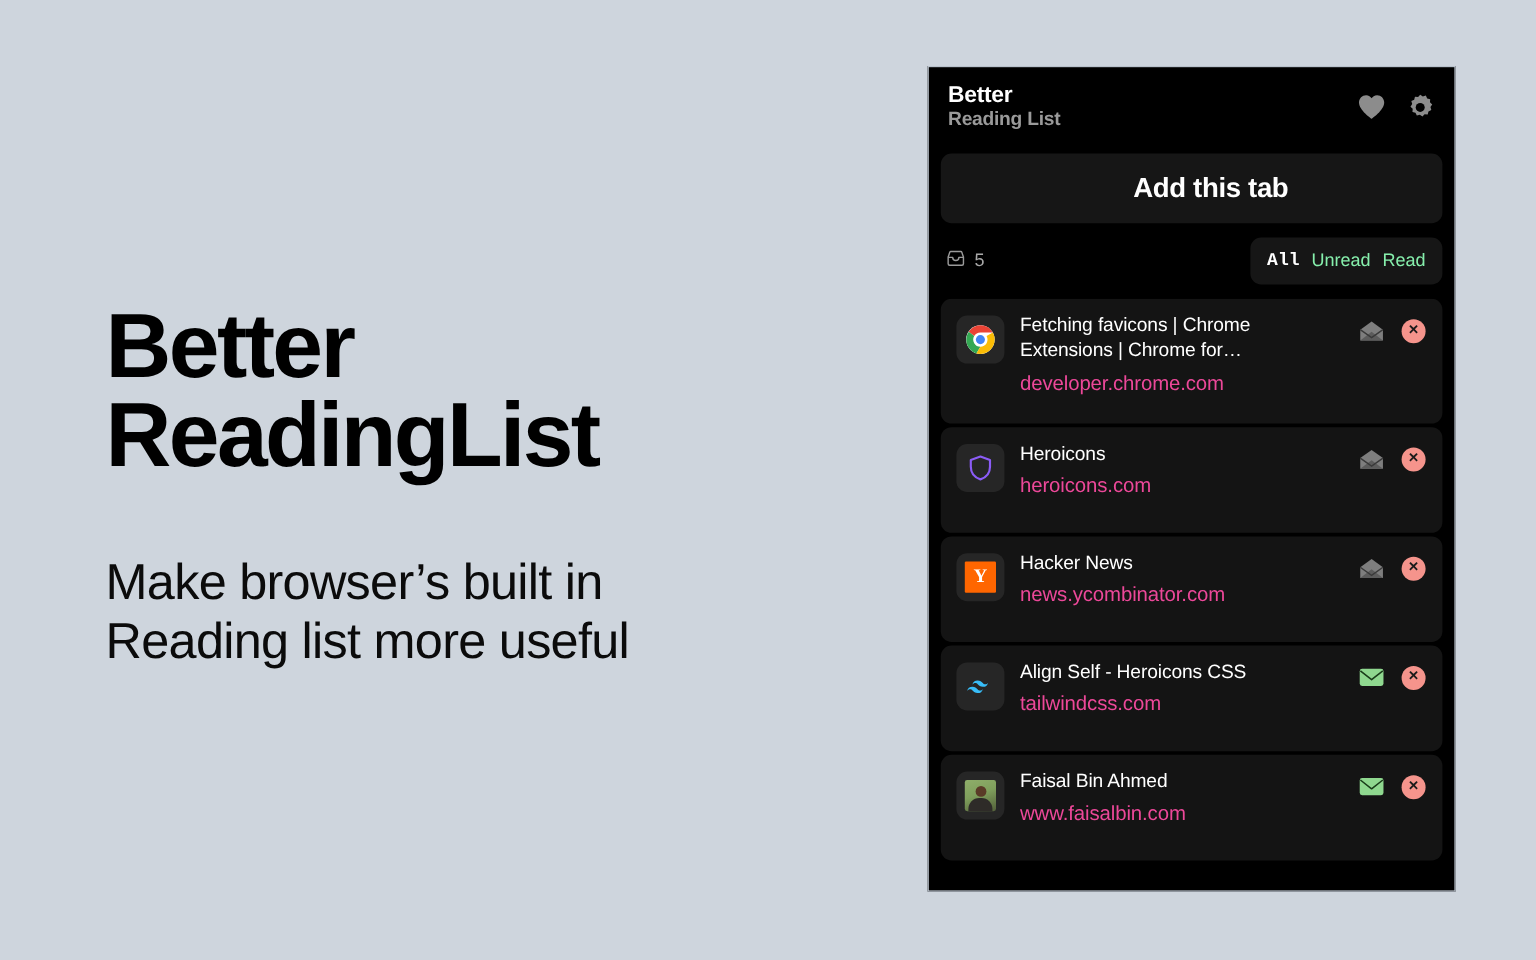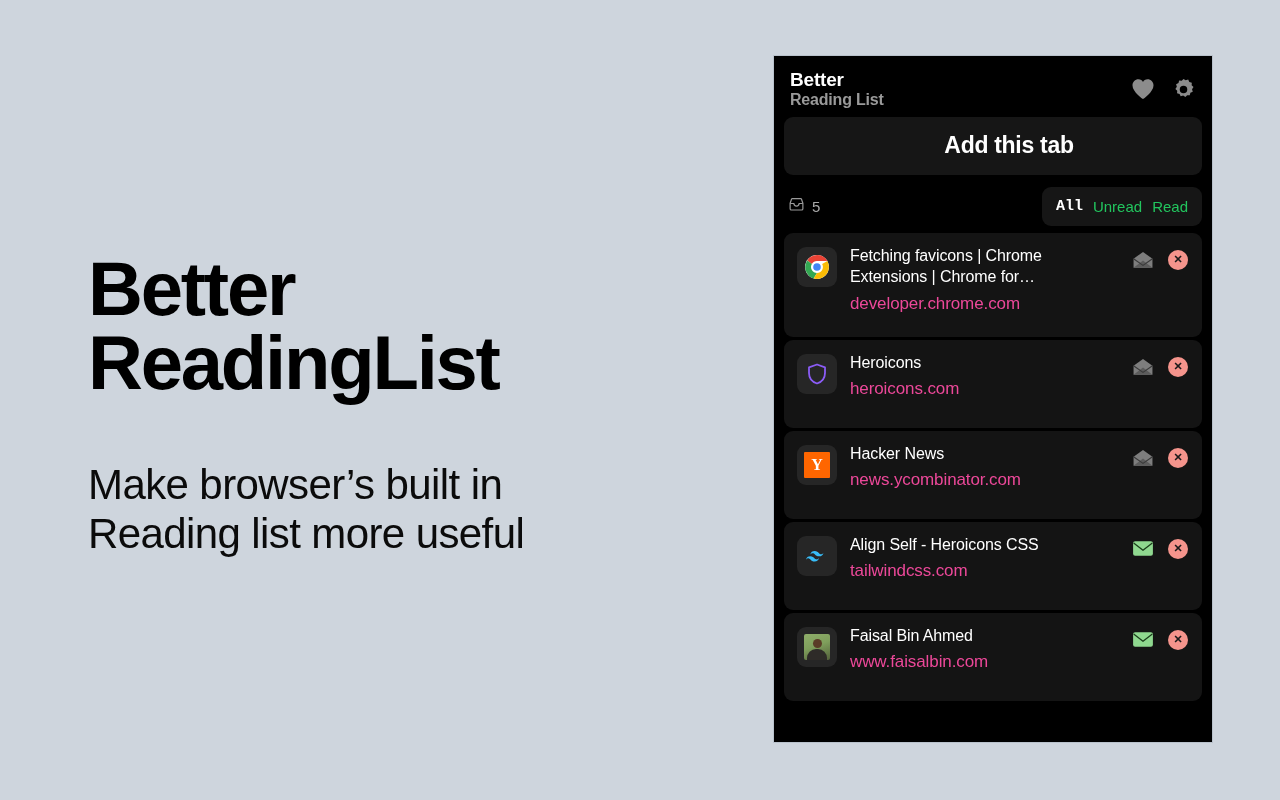--- a/index.html
+++ b/index.html
@@ -84,21 +84,21 @@
     width: 26px;
     height: 26px;
     display: flex;
     align-items: center;
     justify-content: center;
     cursor: pointer;
   }
   .icon-btn svg { display: block; }
 
   .add-tab-btn {
-    margin: 3px 10px 0 10px;
+    margin: 14px 10px 0 10px;
     height: 58px;
     background: #161616;
     border: none;
     border-radius: 9px;
     color: #ffffff;
     font-family: "Liberation Sans", sans-serif;
     font-size: 23px;
     font-weight: bold;
     letter-spacing: -0.3px;
     cursor: pointer;
@@ -128,32 +128,32 @@
   .segmented {
     display: flex;
     align-items: center;
     gap: 10px;
     background: #161616;
     border-radius: 9px;
     padding: 11px 14px;
   }
   .seg {
     font-size: 15px;
-    color: #22c55e;
+    color: #86efac;
     cursor: pointer;
     white-space: nowrap;
   }
   .seg.active {
     color: #ffffff;
     font-weight: bold;
     font-family: Liberation Mono, monospace;
   }
 
   .list {
-    margin-top: 4px;
+    margin-top: 9px;
     padding: 0 10px 10px 10px;
     display: flex;
     flex-direction: column;
     gap: 3px;
     overflow: hidden;
     flex: 1;
   }
 
   .row {
     background: #141414;

